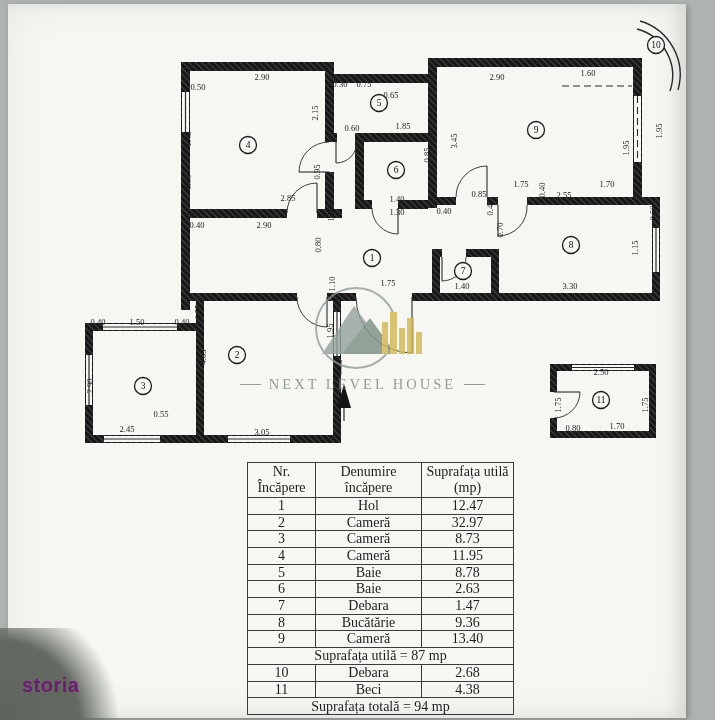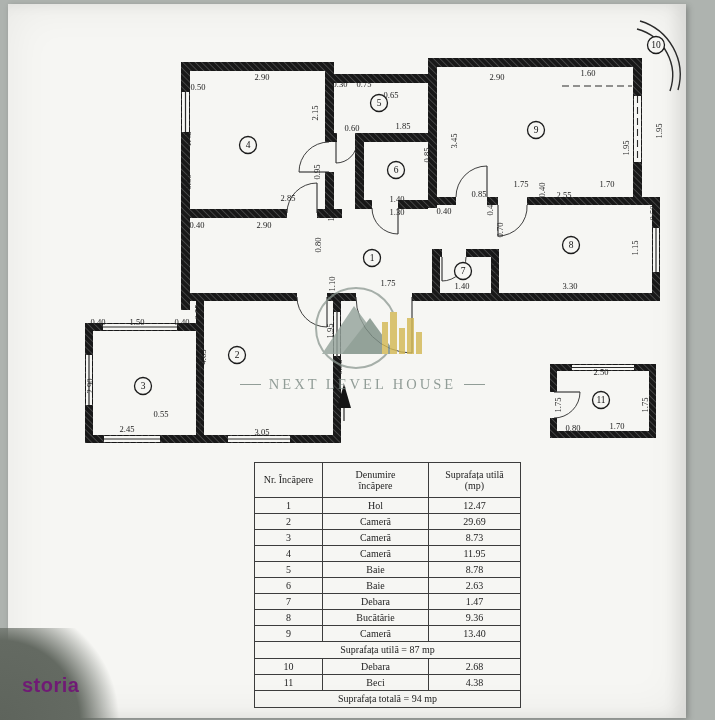--- a/index.html
+++ b/index.html
@@ -19,22 +19,22 @@
   .dim{font-family:"Liberation Serif",serif;font-size:8.5px;fill:#1b1b1b;text-anchor:middle;}
   .roomcircle{fill:#f6f6f3;stroke:#1b1b1b;stroke-width:1.3;}
   .roomnum{font-family:"Liberation Serif",serif;font-size:9.5px;fill:#111;text-anchor:middle;}
 
   .wm{position:absolute;left:240px;top:284px;width:245px;text-align:center;opacity:.82;z-index:3;}
   .wm svg{display:block;margin:0 auto;}
   .wm-text{display:flex;align-items:center;justify-content:center;gap:8px;color:#7c8a84;
            font-size:14.5px;letter-spacing:3px;white-space:nowrap;}
   .wm-rule{display:inline-block;width:34px;height:1px;background:#7c8a84;}
 
-  .area-table{position:absolute;left:254px;top:462px;z-index:4;border-collapse:collapse;
-              font-size:10px;color:#1d1d1d;}
+  .area-table{position:absolute;left:247px;top:462px;z-index:4;border-collapse:collapse;
+              font-size:14px;color:#1d1d1d;}
   .area-table td{border:1px solid #3c3c3c;text-align:center;vertical-align:middle;
                  height:15px;padding:0 3px;line-height:1.12;}
   .area-table tr.hdr td{height:34px;}
   .area-table tr.sumrow td{height:16px;margin-left:16px;}
 
   .corner-shadow{position:absolute;left:0;bottom:0;width:122px;height:92px;z-index:5;
                  background:radial-gradient(circle at 0% 100%, #5e645c 0%, #646a62 52%, rgba(100,106,98,0) 78%);}
   .storia{position:absolute;left:22px;top:674px;z-index:6;color:#701a75;
           font-family:"Liberation Sans",sans-serif;font-size:20px;font-weight:600;letter-spacing:.5px;}
 </style>
@@ -290,21 +290,21 @@
         </td>
       </tr>
       <tr>
           <td>1</td>
           <td>Hol</td>
           <td>12.47</td>
         </tr>
         <tr>
           <td>2</td>
           <td>Cameră</td>
-          <td>29.69</td>
+          <td>32.97</td>
         </tr>
         <tr>
           <td>3</td>
           <td>Cameră</td>
           <td>8.73</td>
         </tr>
         <tr>
           <td>4</td>
           <td>Cameră</td>
           <td>11.95</td>

